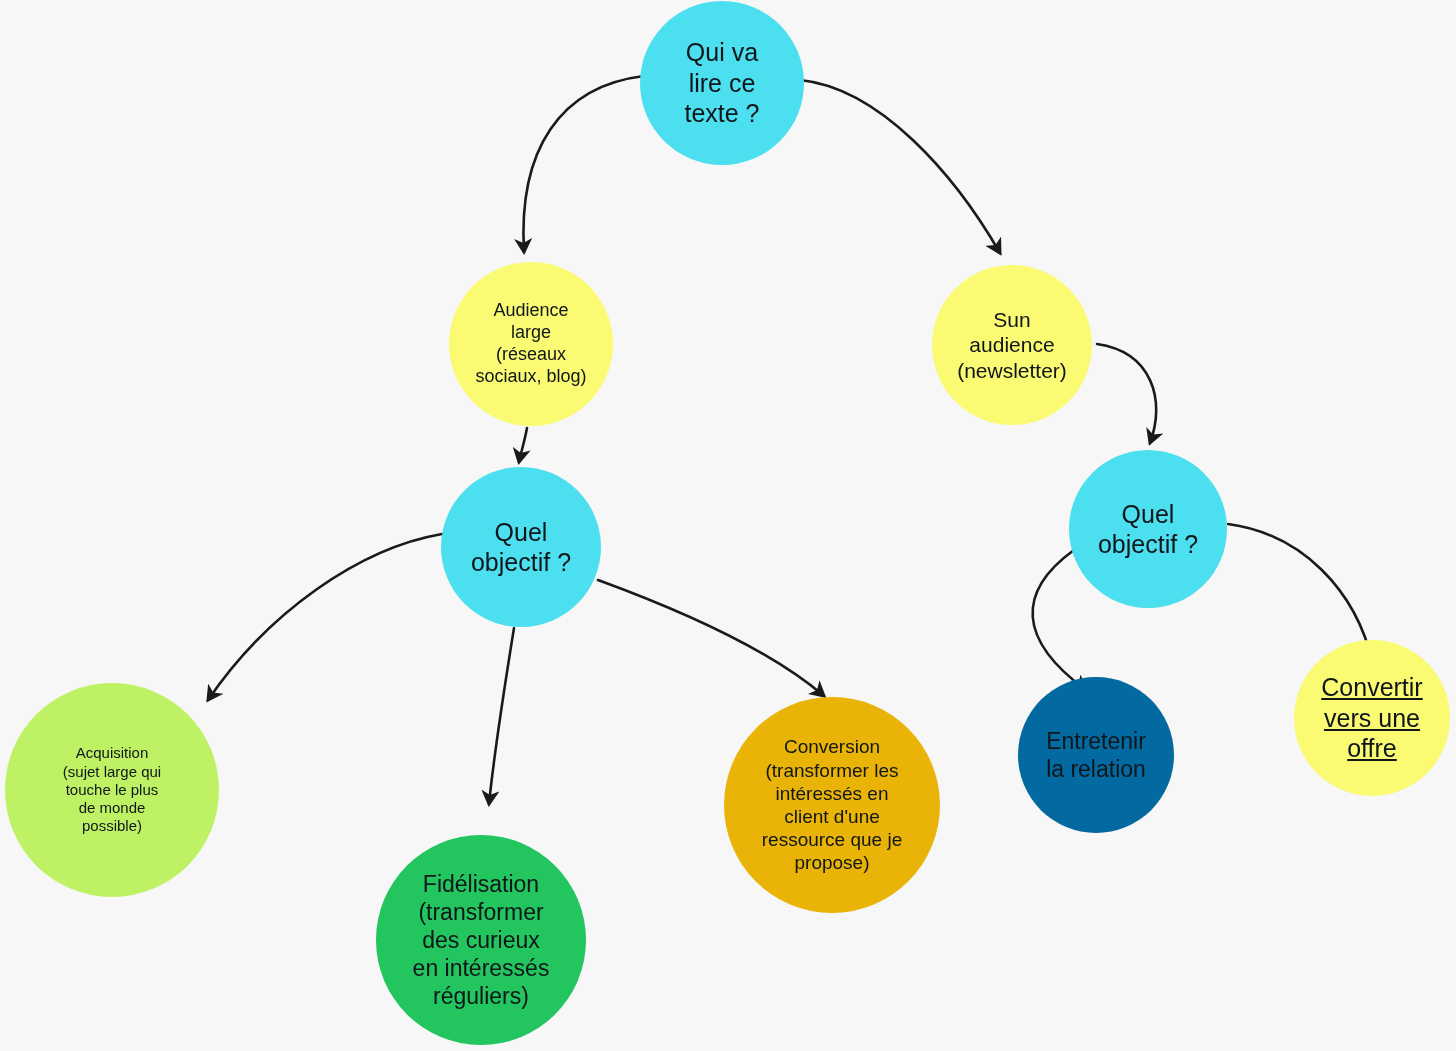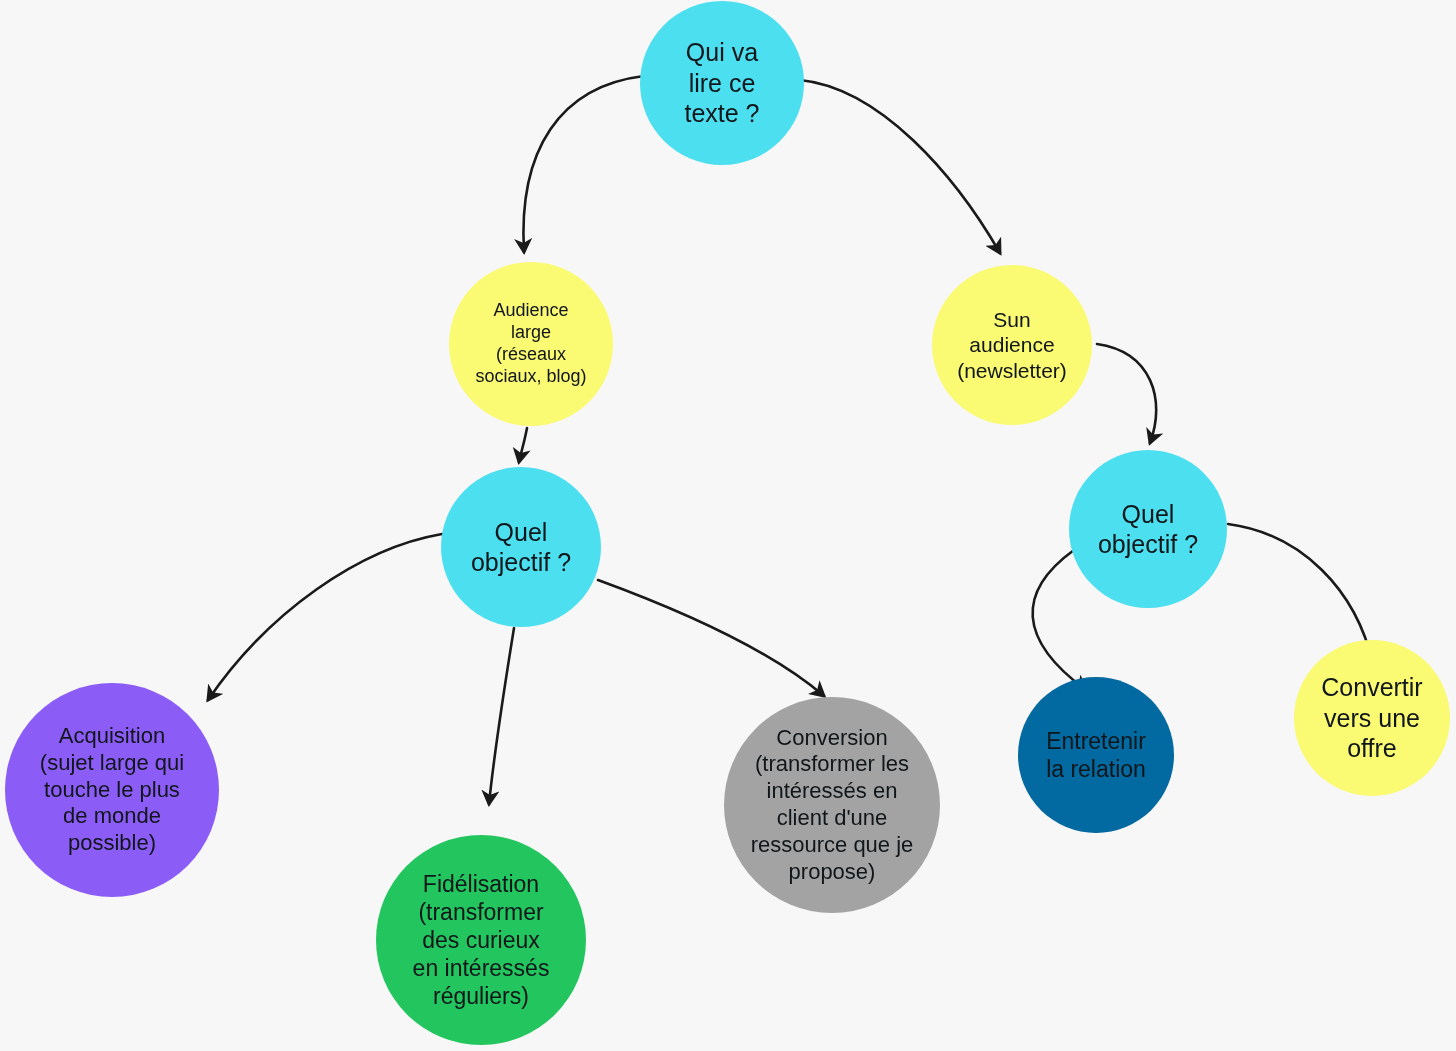--- a/index.html
+++ b/index.html
@@ -75,36 +75,36 @@
 large
 (réseaux
 sociaux, blog)</span></div>
       <div class="node" style="left: 932px; top: 265px; width: 160px; height: 160px; background: rgb(250, 250, 115); color: rgb(16, 22, 26); font-size: 21px;"><span class="node-label">Sun
 audience
 (newsletter)</span></div>
       <div class="node" style="left: 441px; top: 467px; width: 160px; height: 160px; background: rgb(76, 223, 239); color: rgb(16, 22, 26); font-size: 25px;"><span class="node-label">Quel
 objectif ?</span></div>
       <div class="node" style="left: 1069px; top: 450px; width: 158px; height: 158px; background: rgb(76, 223, 239); color: rgb(16, 22, 26); font-size: 25px;"><span class="node-label">Quel
 objectif ?</span></div>
-      <div class="node" style="left: 5px; top: 683px; width: 214px; height: 214px; background: #8b5cf6; color: rgb(16, 22, 26); font-size: 22px;"><span class="node-label">Acquisition
+      <div class="node" style="left: 5px; top: 683px; width: 214px; height: 214px; background: #bef264; color: rgb(16, 22, 26); font-size: 15px;"><span class="node-label">Acquisition
 (sujet large qui
 touche le plus
 de monde
 possible)</span></div>
       <div class="node" style="left: 376px; top: 835px; width: 210px; height: 210px; background: #22c55e; color: rgb(16, 22, 26); font-size: 23px;"><span class="node-label">Fidélisation
 (transformer
 des curieux
 en intéressés
 réguliers)</span></div>
-      <div class="node" style="left: 724px; top: 697px; width: 216px; height: 216px; background: #a3a3a3; color: rgb(16, 22, 26); font-size: 22px;"><span class="node-label">Conversion
+      <div class="node" style="left: 724px; top: 697px; width: 216px; height: 216px; background: #eab308; color: rgb(16, 22, 26); font-size: 19px;"><span class="node-label">Conversion
 (transformer les
 intéressés en
 client d'une
 ressource que je
 propose)</span></div>
       <div class="node" style="left: 1018px; top: 677px; width: 156px; height: 156px; background: #0369a1; color: rgb(16, 22, 26); font-size: 23px;"><span class="node-label">Entretenir
 la relation</span></div>
-      <div class="node" style="left: 1294px; top: 640px; width: 156px; height: 156px; background: rgb(250, 250, 115); color: rgb(16, 22, 26); font-size: 25px;"><span class="node-label">Convertir
+      <div class="node" style="left: 1294px; top: 640px; width: 156px; height: 156px; background: rgb(250, 250, 115); color: rgb(16, 22, 26); font-size: 25px; text-decoration: underline;"><span class="node-label">Convertir
 vers une
 offre</span></div>
     </div>
 
 </div>
 
 </body></html>

